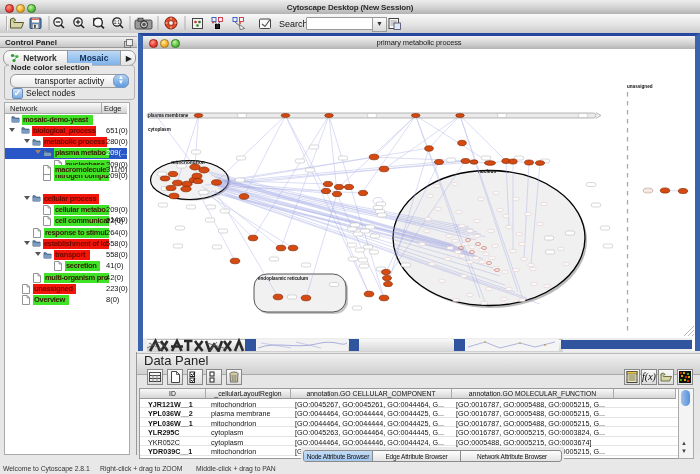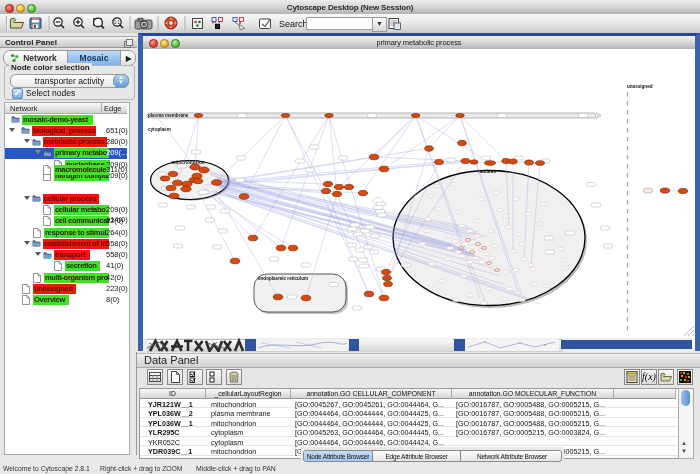--- a/index.html
+++ b/index.html
@@ -39,21 +39,21 @@
   .tlabel.r{background:#f3150a;color:#6a0a00;}
   .tval{position:absolute;right:4px;top:0.5px;font-size:7.5px;color:#111;line-height:10.5px;}
   .tarr{position:absolute;top:2.5px;width:0;height:0;border-left:3.5px solid transparent;border-right:3.5px solid transparent;border-top:4.5px solid #444;}
   .ticon-folder{position:absolute;top:1px;width:9px;height:8px;}
   
   #desk{left:138px;top:33px;width:562px;height:318px;background:#fff;border-top:3px solid #26479f;border-left:5px solid #3a62ad;border-right:5px solid #3a62ad;box-sizing:border-box;}
   #childbar{left:143px;top:36px;width:552px;height:13px;background:linear-gradient(#f2f2f2,#cdcdcd 65%,#b4b4b4);border-bottom:1px solid #808080;}
   #childbar .title{position:absolute;left:0;right:0;top:2px;text-align:center;font-size:7.5px;letter-spacing:-0.1px;color:#1a1a1a;}
   
   #dp{left:136px;top:352px;width:564px;height:103px;background:#e6e6e6;border-left:1px solid #999;}
-  #dphdr{left:0;top:1px;width:564px;height:15px;background:linear-gradient(#f0f0f0,#d0d0d0);border-top:1px solid #bbb;border-bottom:1px solid #aaa;font-size:11px;color:#222;padding-left:7px;line-height:13px;box-sizing:border-box;}
+  #dphdr{left:0;top:1px;width:564px;height:22px;background:linear-gradient(#f0f0f0,#d0d0d0);border-top:1px solid #bbb;border-bottom:1px solid #aaa;font-size:13px;color:#222;padding-left:7px;line-height:13px;box-sizing:border-box;}
   .dbtn{position:absolute;top:17px;width:14px;height:14px;background:linear-gradient(#fafafa,#dcdcdc);border:1px solid #888;}
   #dtable{left:2px;top:35px;width:540px;height:63px;background:#fff;border:1px solid #999;font-size:7px;}
   .dhcell{position:absolute;top:0;height:9.5px;background:linear-gradient(#f8f8f8,#d6d6d6);border-right:1px solid #aaa;border-bottom:1px solid #999;font-size:6.8px;text-align:center;color:#111;line-height:9.5px;overflow:hidden;box-sizing:border-box;}
   .drow{position:absolute;left:0;width:100%;height:9.5px;border-bottom:1px solid #e4e4e4;box-sizing:border-box;}
   .dcell{position:absolute;top:1px;font-size:7.2px;color:#111;white-space:nowrap;overflow:hidden;}
   
   #btabs{left:0;top:0;width:700px;height:474px;background:transparent;pointer-events:none;}
   #statusbar{left:0;top:463px;width:700px;height:11px;background:#e8e8e8;font-size:6.8px;color:#333;}
   #statusbar span{position:absolute;top:2px;}
 </style>
@@ -203,21 +203,21 @@
           </svg>
       <div class="tlabel r" style="left:38px;width:62px">metabolic process</div>
       <div class="tval" style="left:101px;right:auto;">280(0)</div>
       </div>
       <div class="trow" style="top:44.9px;background:#2a57c8;">
       <div class="tarr" style="left:30px;border-top-color:#9a8a6a"></div>
       <svg class="ticon-folder" style="left:38px" width="9" height="9" viewBox="0 0 9 9">
             <path d="M0.5 2.5 L0.5 8 L8.5 8 L8.5 3.5 L4 3.5 L3 2 L0.5 2 Z" fill="#6688ae" stroke="#31506e" stroke-width="0.8"></path>
             <path d="M0.5 4.5 L8.5 4.5 L8.5 8 L0.5 8 Z" fill="#7a9cc2"></path>
           </svg>
-      <div class="tlabel g" style="left:49px;width:53px">primary metabo</div>
+      <div class="tlabel g" style="left:49px;width:53px">plasma metabo</div>
       <div class="tval" style="left:101px;right:auto;color:#fff;">209(...</div>
       </div>
       <div class="trow" style="top:56.2px;">
       <svg class="abs" style="left:49px;top:0.5px" width="8" height="10" viewBox="0 0 8 10">
             <path d="M0.5 0.5 L5 0.5 L7.5 3 L7.5 9.5 L0.5 9.5 Z" fill="#fff" stroke="#888" stroke-width="0.9"></path>
             <path d="M5 0.5 L5 3 L7.5 3 Z" fill="#ddd" stroke="#888" stroke-width="0.7"></path>
           </svg>
       <div class="tlabel g" style="left:60px;width:43px">nucleobase-</div>
       <div class="tval" style="left:101px;right:auto;">209(0)</div>
       </div>
@@ -739,20 +739,21 @@
     <div class="drow" style="top:38.0px">
     <div class="dcell" style="left:8px;font-weight:bold">YLR295C</div>
     <div class="dcell" style="left:71px">cytoplasm</div>
     <div class="dcell" style="left:155px;width:155px">[GO:0045263, GO:0044464, GO:0044445, G...</div>
     <div class="dcell" style="left:316px;width:156px">[GO:0016787, GO:0005215, GO:0003824, G...</div>
     </div>
     <div class="drow" style="top:47.5px">
     <div class="dcell" style="left:8px;font-weight:normal">YKR052C</div>
     <div class="dcell" style="left:71px">cytoplasm</div>
     <div class="dcell" style="left:155px;width:155px">[GO:0044464, GO:0044446, GO:0044424, G...</div>
+    <div class="dcell" style="left:316px;width:156px">[GO:0005488, GO:0005215, GO:0003674]</div>
     </div>
     <div class="drow" style="top:57.0px">
     <div class="dcell" style="left:8px;font-weight:bold">YDR039C__1</div>
     <div class="dcell" style="left:71px">mitochondrion</div>
     <div class="dcell" style="left:155px;width:155px">[GO:0044464, GO:0044444, GO:0044425, G...</div>
     <div class="dcell" style="left:316px;width:156px">[GO:0016787, GO:0005488, GO:0005215, G...</div>
     </div>
     </div>
     <div class="abs" style="left:541px;top:36px;width:14px;height:69px;background:#f4f4f4;border:1px solid #aaa;">
     <div style="position:absolute;left:1.5px;top:1px;width:9px;height:16px;border-radius:5px;background:linear-gradient(90deg,#9ec0ea,#5590d8);"></div>

